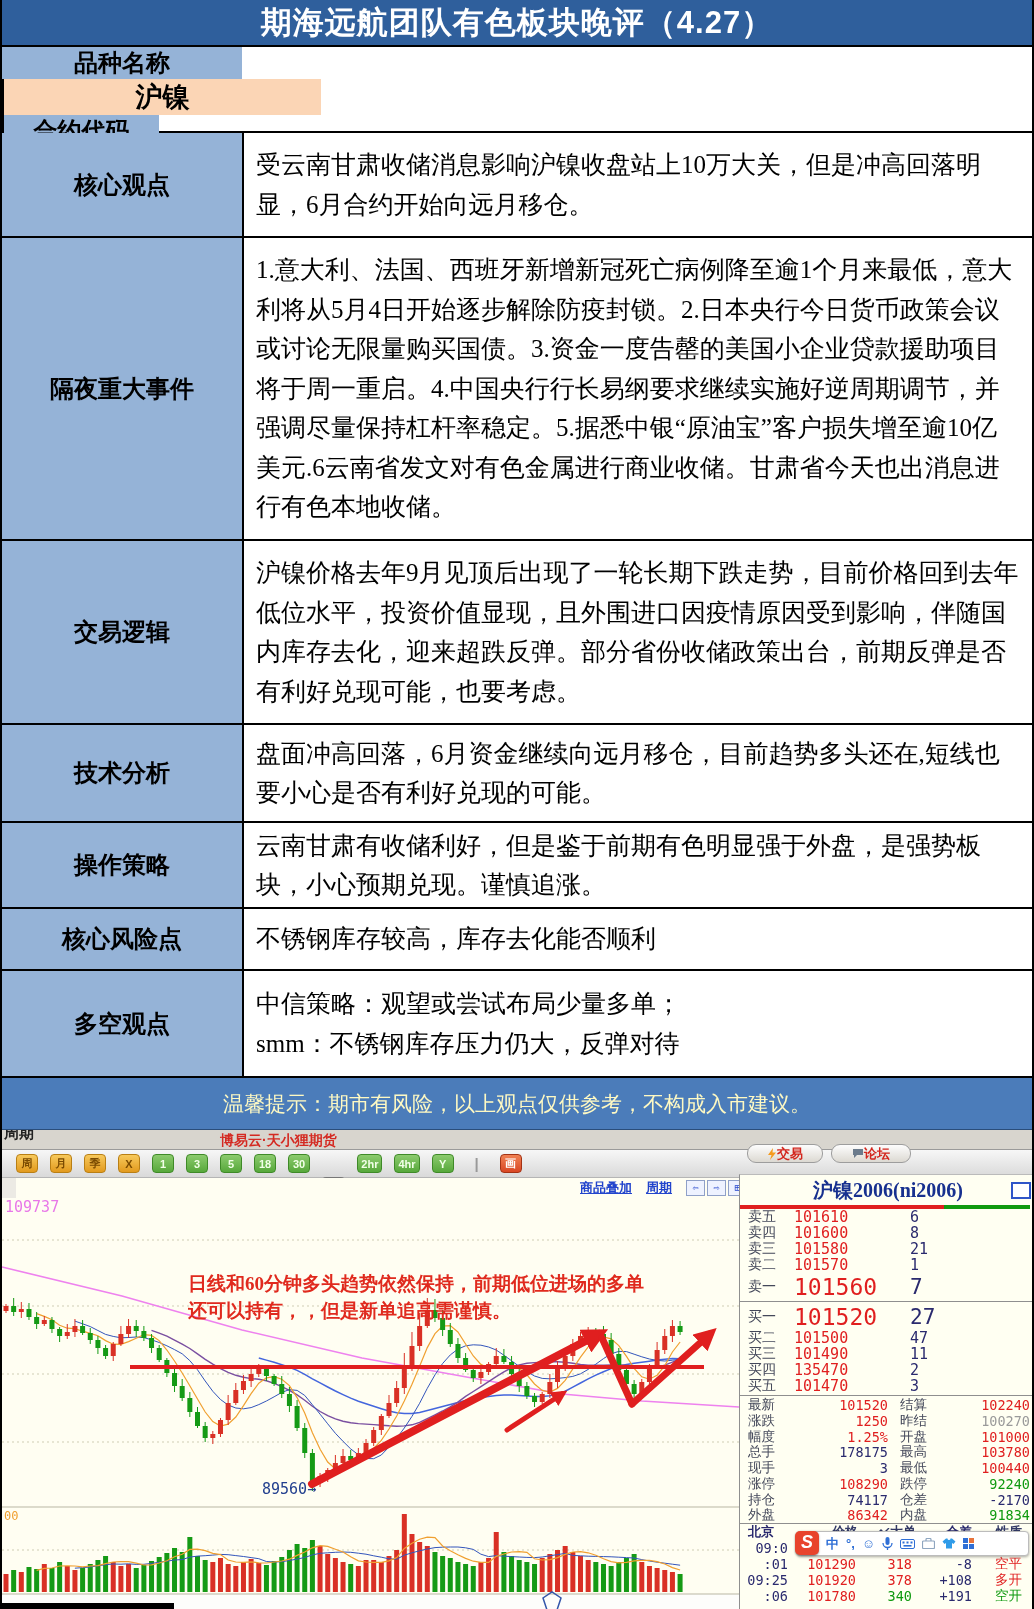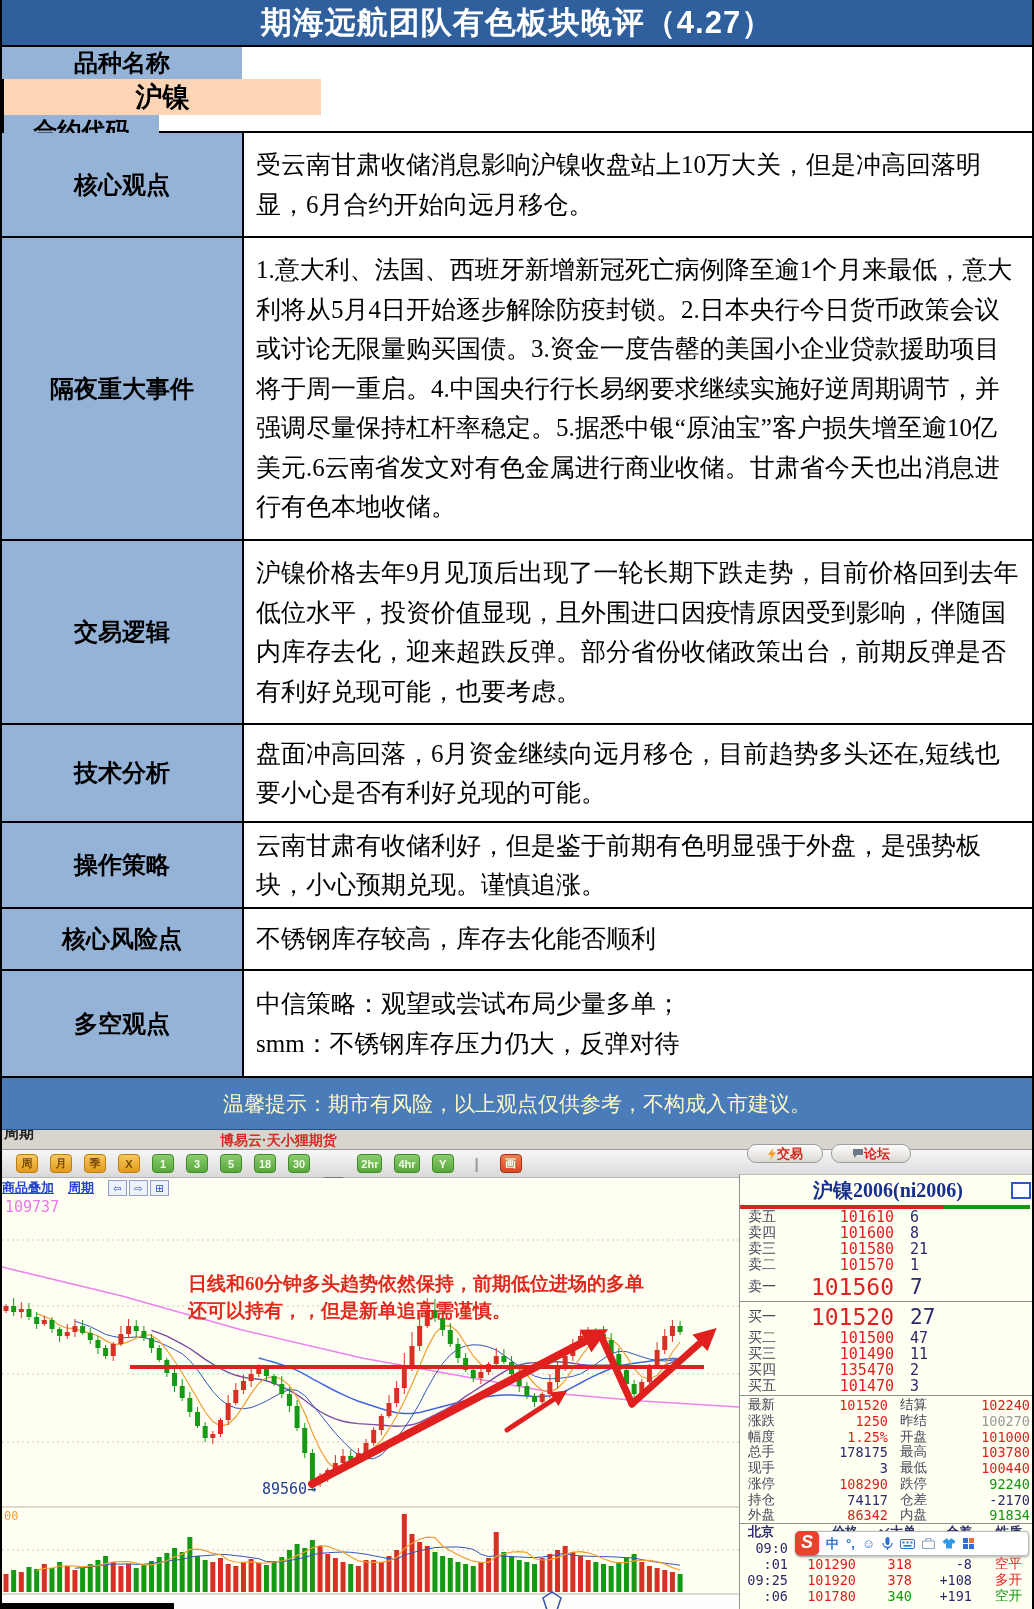--- a/index.html
+++ b/index.html
@@ -24,35 +24,35 @@
   .t-clip{position:absolute;left:2px;top:-6px;font-size:15px;font-weight:bold;color:#222;}
   .t-apptitle{position:absolute;left:218px;top:2px;color:#D42A22;font-size:14px;font-weight:bold;white-space:nowrap;}
   .t-btn{position:absolute;top:14px;height:19px;background:linear-gradient(#fdfdfd,#dcd9d2);border:1px solid #9d9d9d;border-radius:9px;display:flex;align-items:center;justify-content:center;gap:0;color:#D3261D;font-weight:bold;font-size:13px;z-index:30;box-sizing:border-box;}
   .toolbar{position:absolute;left:0;top:20px;width:100%;height:28px;background:linear-gradient(#F7F7F7,#D9D9D9);border-bottom:1px solid #b5b5b5;display:flex;align-items:center;padding-left:14px;gap:12px;box-sizing:border-box;}
   .tb{min-width:22px;height:19px;padding:0 3px;border-radius:4px;display:flex;align-items:center;justify-content:center;font-size:11px;font-weight:bold;box-sizing:border-box;cursor:default;}
   .tb-gold{background:linear-gradient(#F7C95C,#E29A1E);border:1px solid #B97F14;color:#7A4A00;}
   .tb-green{background:linear-gradient(#8CCB6E,#57A83B);border:1px solid #3F8A28;color:#F2FFE8;}
   .tb-sel{background:#fff;border:2px solid #777;color:#6d28d9;font-size:12px;margin-top:45px;}
   .tb-red{background:linear-gradient(#F08153,#D94724);border:1px solid #A33214;color:#fff;}
   .tb-sep{background:none;border:none;color:#999;font-size:15px;}
-  .chart-hdr{position:absolute;left:0;top:48px;width:737px;height:20px;background:#FFFEF2;box-sizing:border-box;display:flex;align-items:center;justify-content:flex-start;gap:14px;padding-right:6px;}
+  .chart-hdr{position:absolute;left:14px;top:48px;width:737px;height:20px;background:#FFFEF2;box-sizing:border-box;display:flex;align-items:center;justify-content:flex-end;gap:14px;padding-right:6px;font-family:Liberation Mono, monospace;}
   .chlink{color:#2244CC;font-size:13px;font-weight:bold;text-decoration:underline;cursor:default;}
   .chico{width:17px;height:14px;border:1px solid #8FA0C8;background:#EEF2FF;color:#2244CC;font-size:10px;display:flex;align-items:center;justify-content:center;}
   .chart-box{position:absolute;left:0;top:68px;width:737px;height:413px;background:#FFFEF2;}
   
   .qpanel{position:absolute;left:737px;top:44px;width:297px;height:437px;background:#FFFFF2;border-left:1px solid #8f8f8f;border-top:1px solid #bbb;box-sizing:border-box;font-family:"DejaVu Sans Mono","Liberation Mono",monospace;}
   .qtitle{height:30px;display:flex;align-items:center;justify-content:center;color:#17308F;font-size:20px;font-weight:bold;font-family:"Liberation Serif","DejaVu Serif",serif;position:relative;}
   .qwin{position:absolute;right:5px;top:7px;width:16px;height:13px;border:2px solid #2F55C8;background:#fff;}
   .qbar{height:4px;display:flex;}
   .qbar .r{background:#E01F1F;width:69%;}
   .qbar .g{background:#0F9A0F;width:29%;}
   .brow{display:flex;align-items:center;height:16px;padding-left:8px;}
   .brow.big{height:27px;}
   .blab{width:46px;color:#44485A;font-size:14px;font-family:"Liberation Sans",sans-serif;}
-  .bprice{width:100px;text-align:right;color:#E01F1F;font-size:15px;}
+  .bprice{width:100px;text-align:left;color:#E01F1F;font-size:15px;}
   .big .bprice{font-size:23px;}
   .bqty{width:70px;padding-left:16px;color:#2A2A6E;font-size:15px;box-sizing:border-box;}
   .big .bqty{font-size:21px;}
   .bdiv{border-top:1px solid #8f8f8f;margin:1px 0;}
   .srow{display:flex;align-items:center;height:15.8px;padding-left:8px;font-size:13.5px;}
   .slab{width:48px;color:#44485A;font-family:Liberation Sans, sans-serif;}
   .sv1{width:92px;text-align:right;}
   .slab2{width:56px;padding-left:12px;color:#44485A;font-family:"Liberation Sans",sans-serif;box-sizing:border-box;}
   .sv2{flex:1;text-align:right;padding-right:6px;}
   .red{color:#E01F1F;}.green{color:#0F9A0F;}.navy{color:#2A2A6E;}.gray{color:#9a9a9a;}

